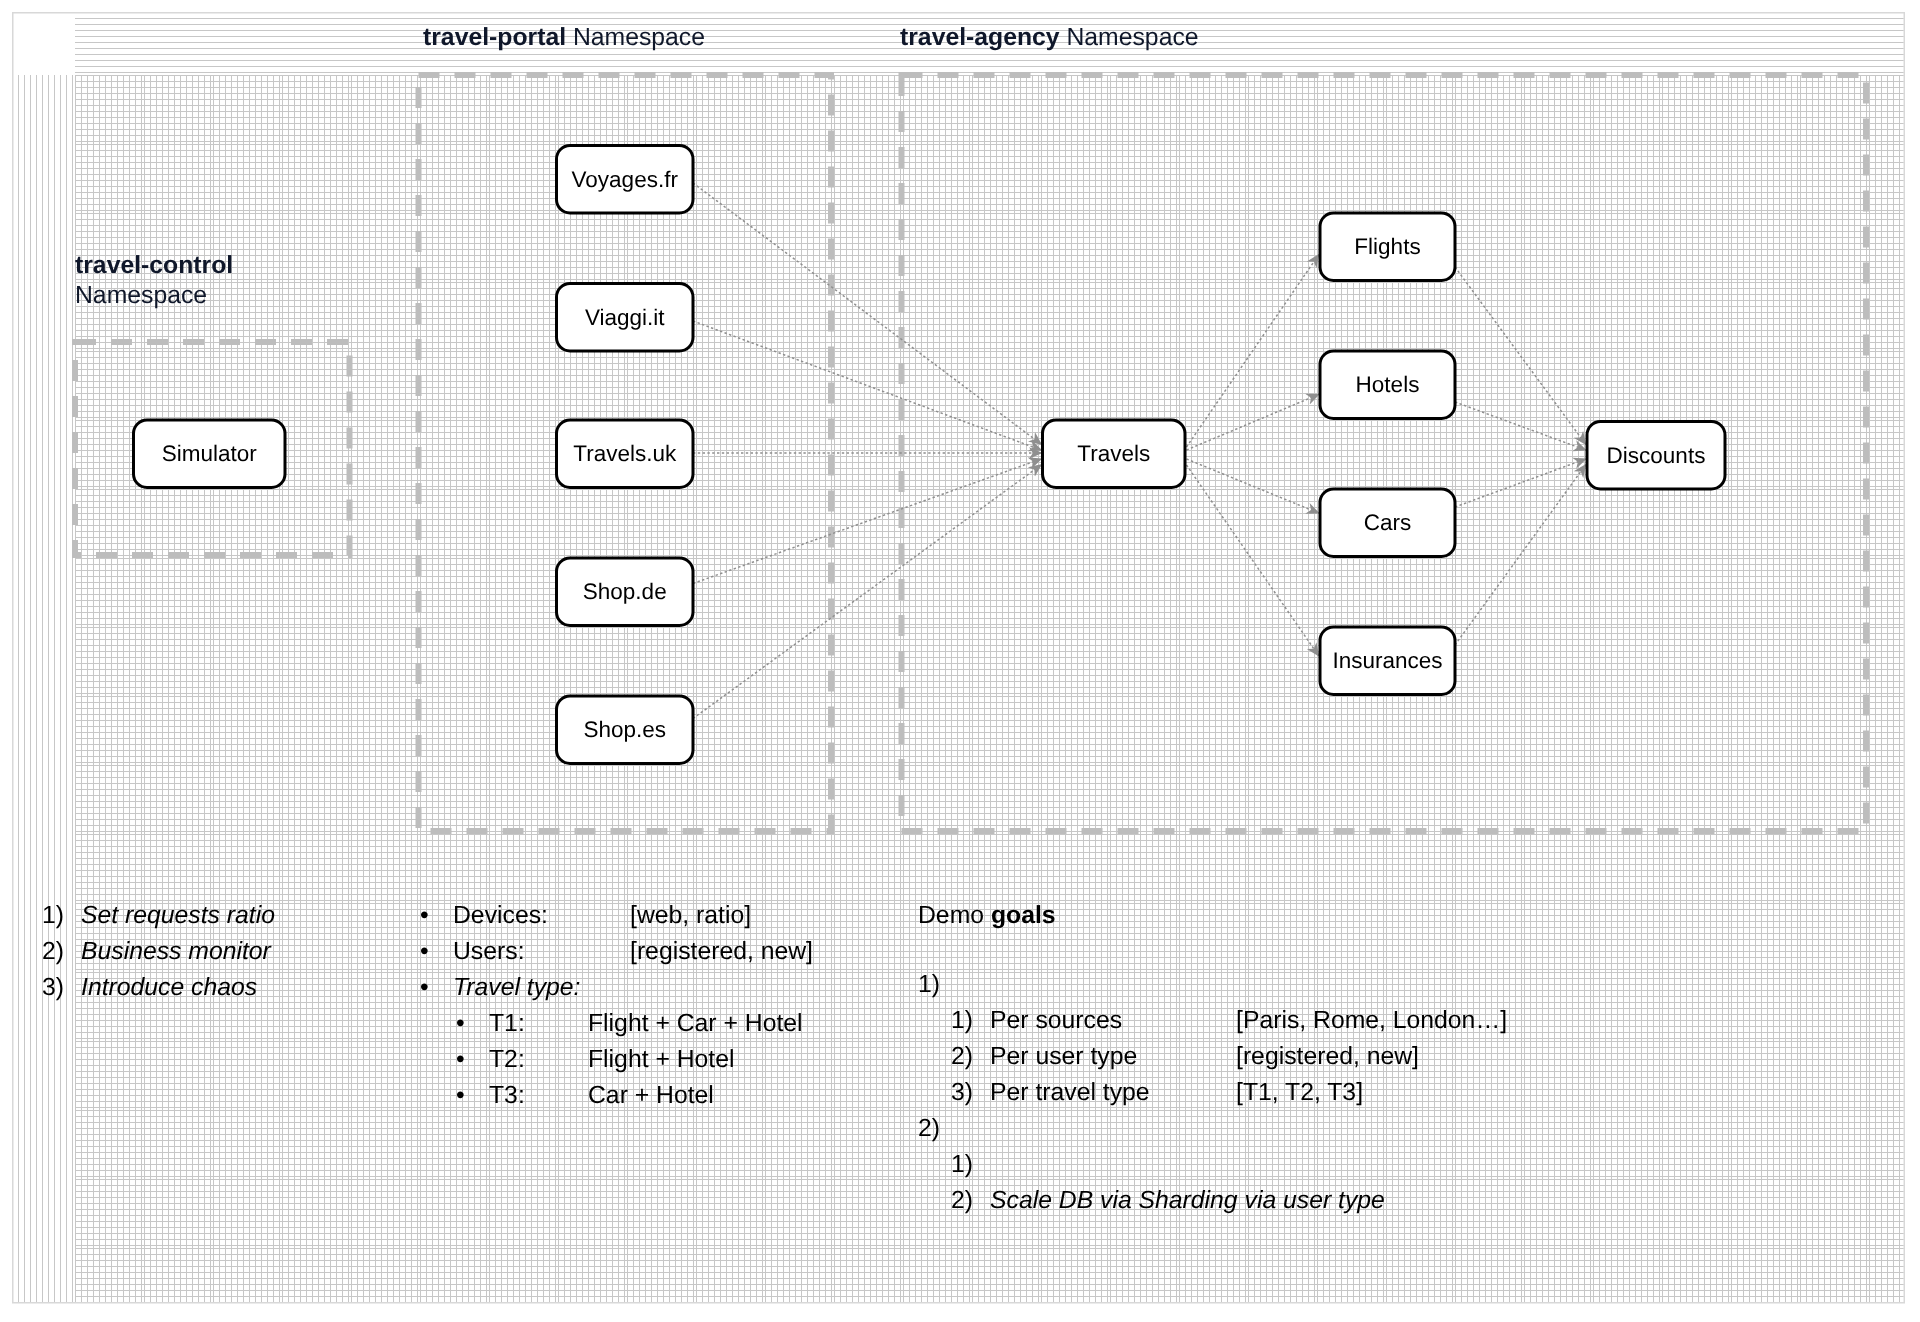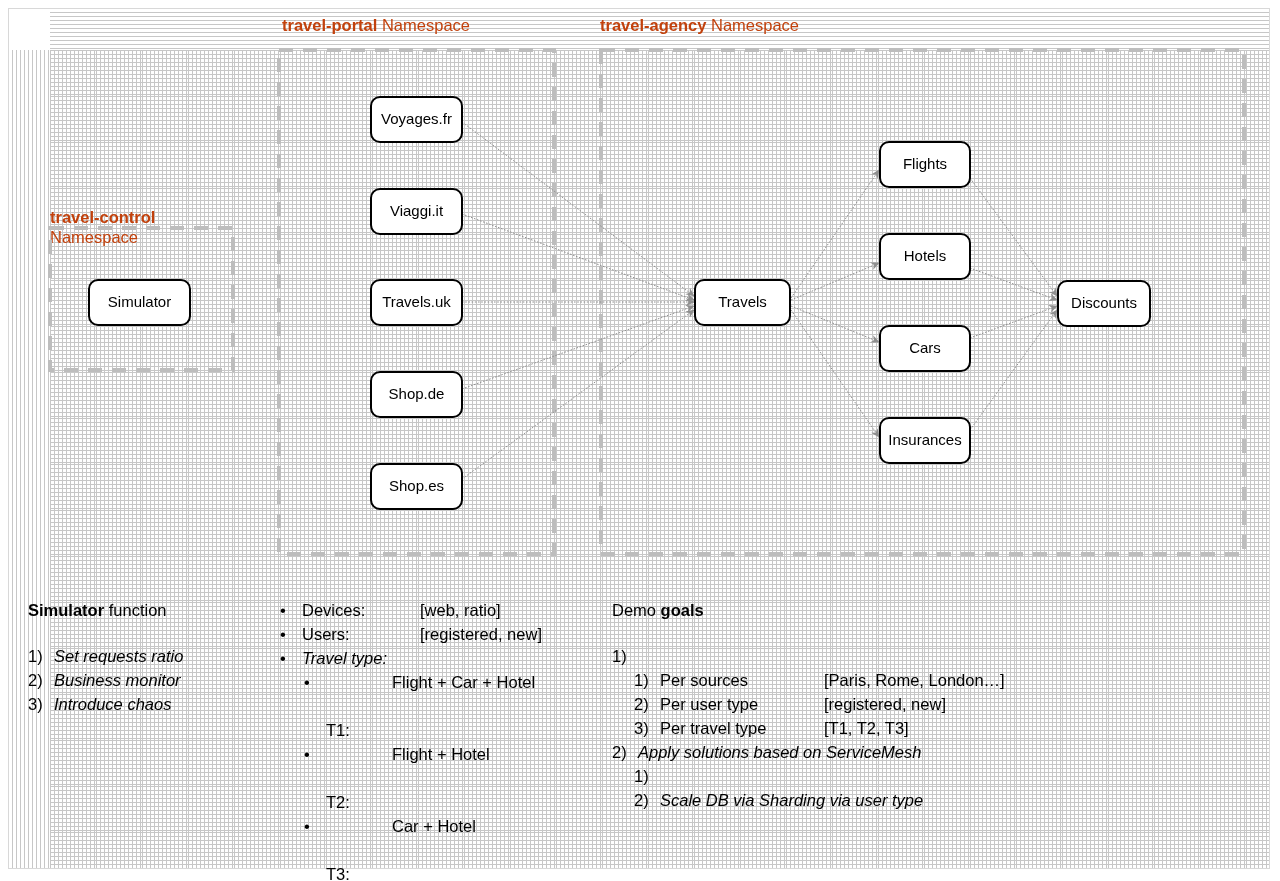--- a/index.html
+++ b/index.html
@@ -38,21 +38,21 @@
   }
 
   
   #svg{position:absolute;left:0;top:0;width:1280px;height:881px;}
 
   .ns-label{
     position:absolute;
     font-size:16.5px;
     line-height:20px;
     white-space:nowrap;
-    color:#c2410c;
+    color:#0f172a;
   }
   .ns-label b{font-weight:bold;}
   .ns-label span.reg{font-weight:normal;}
 
   .node-label{
     font-size:15px;
     fill:#000;
     text-anchor:middle;
     dominant-baseline:middle;
     font-family:"Liberation Sans","DejaVu Sans",sans-serif;
@@ -81,39 +81,39 @@
   .txtcol .hd{white-space:nowrap;margin-bottom:22px;}
   .txtcol .hd b{font-weight:bold;}
   .row{display:flex;white-space:nowrap;}
   .mk{width:26px;flex:0 0 26px;}
   .mk.dot{width:22px;flex:0 0 22px;}
   .bd{flex:0 0 auto;font-style:italic;}
   .val{flex:0 0 auto;}
   .ind1{padding-left:24px;}
   .ind2{padding-left:22px;}
   .w-lab{width:118px;flex:0 0 118px;}
-  .w-tlab{width:66px;flex:0 0 66px;margin-top:48px;}
+  .w-tlab{width:66px;flex:0 0 66px;}
   .w-goal{width:164px;flex:0 0 164px;}
 </style>
 </head>
 <body>
 
 <div id="canvas">
   <div id="frame"></div>
   <div id="grid"></div>
 
   <div class="ns-label" style="left:282px;top:15px;">
     <b>travel-portal</b>
     <span class="reg">Namespace</span>
   </div>
   <div class="ns-label" style="left:600px;top:15px;">
     <b>travel-agency</b>
     <span class="reg">Namespace</span>
   </div>
-  <div class="ns-label" style="left:50px;top:167px;margin-top:40px;">
+  <div class="ns-label" style="left:50px;top:167px;">
     <b>travel-control</b><br>
     <span class="reg">Namespace</span>
   </div>
 
   <svg id="svg" xmlns="http://www.w3.org/2000/svg">
     <defs>
       <marker id="ah" markerWidth="9" markerHeight="9" refX="8" refY="4.5" orient="auto" markerUnits="strokeWidth">
         <path d="M0,0.6 L9,4.5 L0,8.4 L2.6,4.5 Z" fill="#8f8f8f"></path>
       </marker>
     </defs>
@@ -190,24 +190,20 @@
       <rect class="node-box" x="880" y="418" width="90" height="45" rx="9" ry="9"></rect>
       <text class="node-label" x="925" y="441.5">Insurances</text>
     </g>
     <g>
       <rect class="node-box" x="1058" y="281" width="92" height="45" rx="9" ry="9"></rect>
       <text class="node-label" x="1104" y="304.5">Discounts</text>
     </g>
   </svg>
 
   <div class="txtcol" style="left:28px;top:598px;width:240px;">
-    <div class="hd">
-      <b>Simulator</b>
-      <span>function</span>
-    </div>
     <div class="row">
       <span class="mk">1)</span>
       <span class="bd">Set requests ratio</span>
     </div>
     <div class="row">
       <span class="mk">2)</span>
       <span class="bd">Business monitor</span>
     </div>
     <div class="row">
       <span class="mk">3)</span>
@@ -271,21 +267,20 @@
       </div>
       <div class="row">
         <span class="mk">3)</span>
         <span class="w-goal">Per travel type</span>
         <span class="val">[T1, T2, T3]</span>
       </div>
     </div>
 
     <div class="row">
       <span class="mk">2)</span>
-      <span class="bd">Apply solutions based on ServiceMesh</span>
     </div>
     <div class="ind2">
       <div class="row">
         <span class="mk">1)</span>
       </div>
       <div class="row">
         <span class="mk">2)</span>
         <span class="bd">Scale DB via Sharding via user type</span>
       </div>
     </div>

